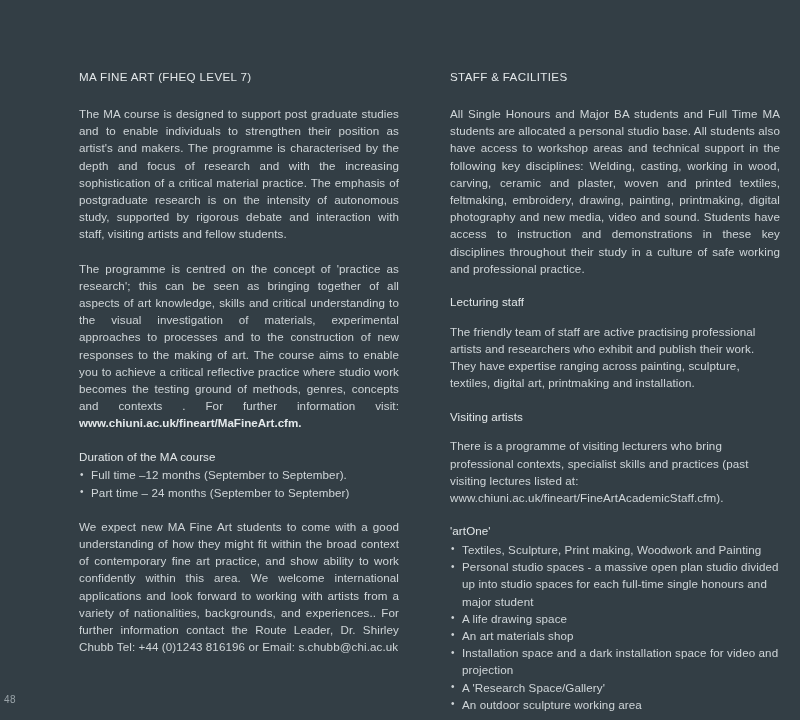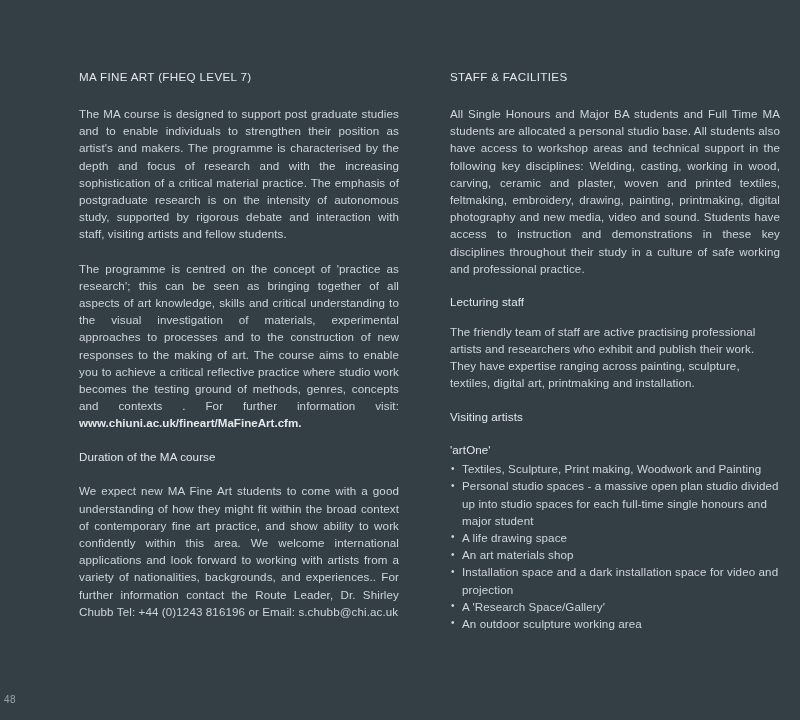--- a/index.html
+++ b/index.html
@@ -124,20 +124,24 @@
     <div class="col col-left">
 
       <h2 class="section-title">MA FINE ART (FHEQ LEVEL 7)</h2>
 
       <p class="body justify">The MA course is designed to support post graduate studies and to enable individuals to strengthen their position as artist's and makers. The programme is characterised by the depth and focus of research and with the increasing sophistication of a critical material practice. The emphasis of postgraduate research is on the intensity of autonomous study, supported by rigorous debate and interaction with staff, visiting artists and fellow students.</p>
 
       <p class="body justify"><span>The programme is centred on the concept of 'practice as research'; this can be seen as bringing together of all aspects of art knowledge, skills and critical understanding to the visual investigation of materials, experimental approaches to processes and to the construction of new responses to the making of art. The course aims to enable you to achieve a critical reflective practice where studio work becomes the testing ground of methods, genres, concepts and contexts . For further information visit: </span><span class="bold-url">www.chiuni.ac.uk/fineart/MaFineArt.cfm.</span></p>
 
       <div class="block">
         <h3 class="subhead">Duration of the MA course</h3>
+        <ul class="bullets">
+          <li>Full time –12 months (September to September).</li>
+          <li>Part time – 24 months (September to September)</li>
+        </ul>
       </div>
 
       <div class="block">
         <p class="body justify tight">We expect new MA Fine Art students to come with a good understanding of how they might fit within the broad context of contemporary fine art practice, and show ability to work confidently within this area. We welcome international applications and look forward to working with artists from a variety of nationalities, backgrounds, and experiences.. For further information contact the Route Leader, Dr. Shirley Chubb Tel: +44 (0)1243 816196 or Email: s.chubb@chi.ac.uk</p>
       </div>
 
     </div>
 
     <div class="col col-right">
 
@@ -147,20 +151,21 @@
         <p class="body justify tight">All Single Honours and Major BA students and Full Time MA students are allocated a personal studio base. All students also have access to workshop areas and technical support in the following key disciplines: Welding, casting, working in wood, carving, ceramic and plaster, woven and printed textiles, feltmaking, embroidery, drawing, painting, printmaking, digital photography and new media, video and sound. Students have access to instruction and demonstrations in these key disciplines throughout their study in a culture of safe working and professional practice.</p>
       </div>
 
       <div class="block">
         <h3 class="subhead">Lecturing staff</h3>
         <p class="body tight">The friendly team of staff are active practising professional artists and researchers who exhibit and publish their work. They have expertise ranging across painting, sculpture, textiles, digital art, printmaking and installation.</p>
       </div>
 
       <div class="block">
         <h3 class="subhead">Visiting artists</h3>
+        <p class="body tight">There is a programme of visiting lecturers who bring professional contexts, specialist skills and practices (past visiting lectures listed at: www.chiuni.ac.uk/fineart/FineArtAcademicStaff.cfm).</p>
       </div>
 
       <div class="block">
         <h3 class="subhead">'artOne'</h3>
         <ul class="bullets">
           <li>
             <span class="cont">Textiles, Sculpture, Print making, Woodwork and Painting</span>
           </li>
           <li>Personal studio spaces - a massive open plan studio divided up into studio spaces for each full-time single honours and major student</li>
           <li>A life drawing space</li>

